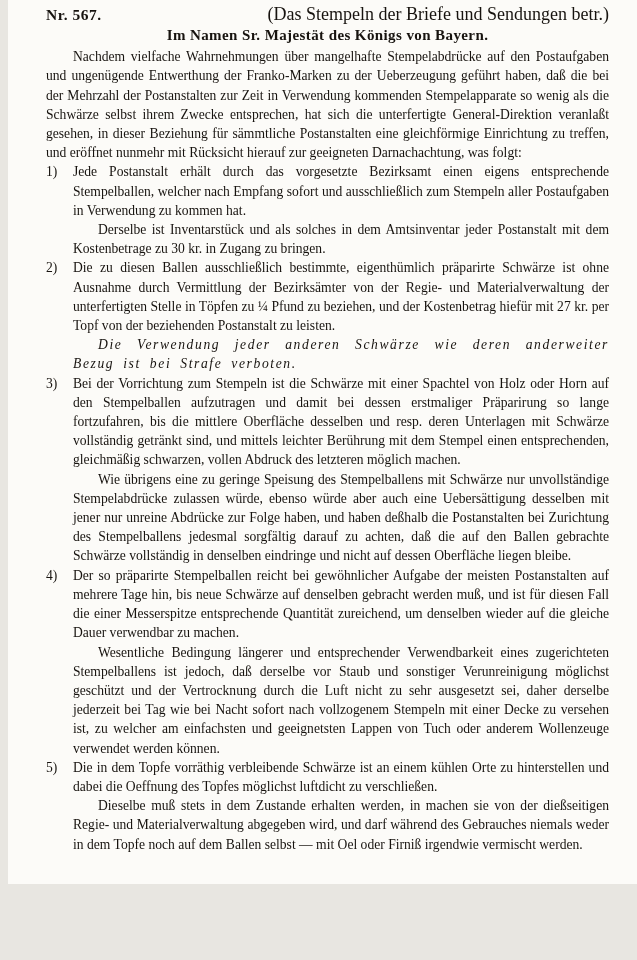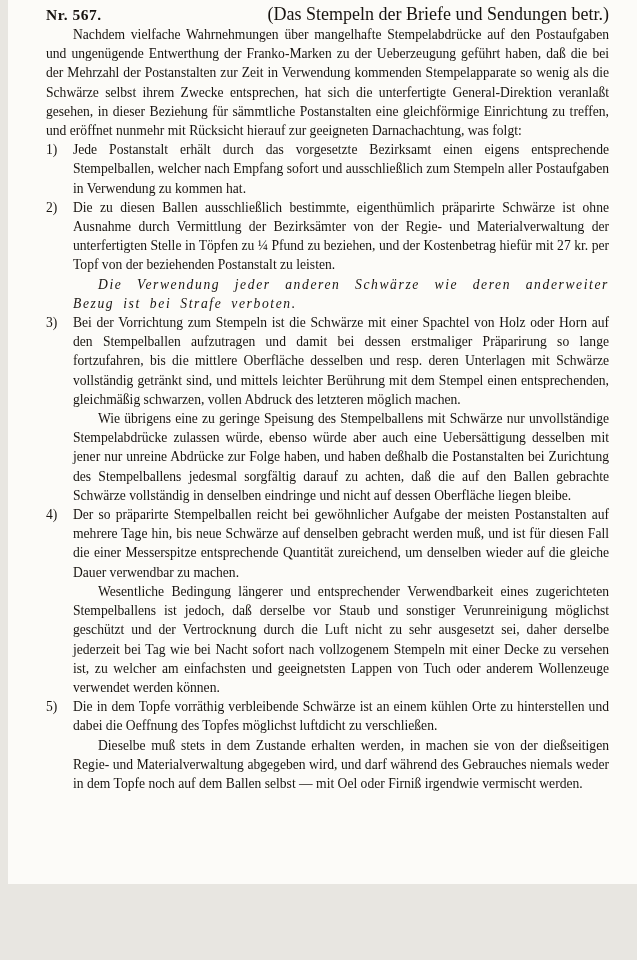--- a/index.html
+++ b/index.html
@@ -79,27 +79,29 @@
 </head>
 <body>
 
 <div class="page">
 
   <div class="header-row">
     <span class="doc-number">Nr. 567.</span>
     <div class="subject-line">(Das Stempeln der Briefe und Sendungen betr.)</div>
   </div>
 
+  <div class="royal-title">Im Namen Sr. Majestät des Königs von Bayern.</div>
 
   <p class="intro">Nachdem vielfache Wahrnehmungen über mangelhafte Stempelabdrücke auf den Postaufgaben und ungenügende Entwerthung der Franko-Marken zu der Ueberzeugung geführt haben, daß die bei der Mehrzahl der Postanstalten zur Zeit in Verwendung kommenden Stempelapparate so wenig als die Schwärze selbst ihrem Zwecke entsprechen, hat sich die unterfertigte General-Direktion veranlaßt gesehen, in dieser Beziehung für sämmtliche Postanstalten eine gleichförmige Einrichtung zu treffen, und eröffnet nunmehr mit Rücksicht hierauf zur geeigneten Darnachachtung, was folgt:</p>
 
   <div class="item">
     <span class="item-number">1)</span>
     <div class="item-body">
       <p class="p-main">Jede Postanstalt erhält durch das vorgesetzte Bezirksamt einen eigens entsprechende Stempelballen, welcher nach Empfang sofort und ausschließlich zum Stempeln aller Postaufgaben in Verwendung zu kommen hat.</p>
+      <p class="p-sub">Derselbe ist Inventarstück und als solches in dem Amtsinventar jeder Postanstalt mit dem Kostenbetrage zu 30 kr. in Zugang zu bringen.</p>
     </div>
   </div>
 
   <div class="item">
     <span class="item-number">2)</span>
     <div class="item-body">
       <p class="p-main">Die zu diesen Ballen ausschließlich bestimmte, eigenthümlich präparirte Schwärze ist ohne Ausnahme durch Vermittlung der Bezirksämter von der Regie- und Materialverwaltung der unterfertigten Stelle in Töpfen zu ¼ Pfund zu beziehen, und der Kostenbetrag hiefür mit 27 kr. per Topf von der beziehenden Postanstalt zu leisten.</p>
       <p class="p-sub gesperrt">Die Verwendung jeder anderen Schwärze wie deren anderweiter Bezug ist bei Strafe verboten.</p>
     </div>
   </div>

